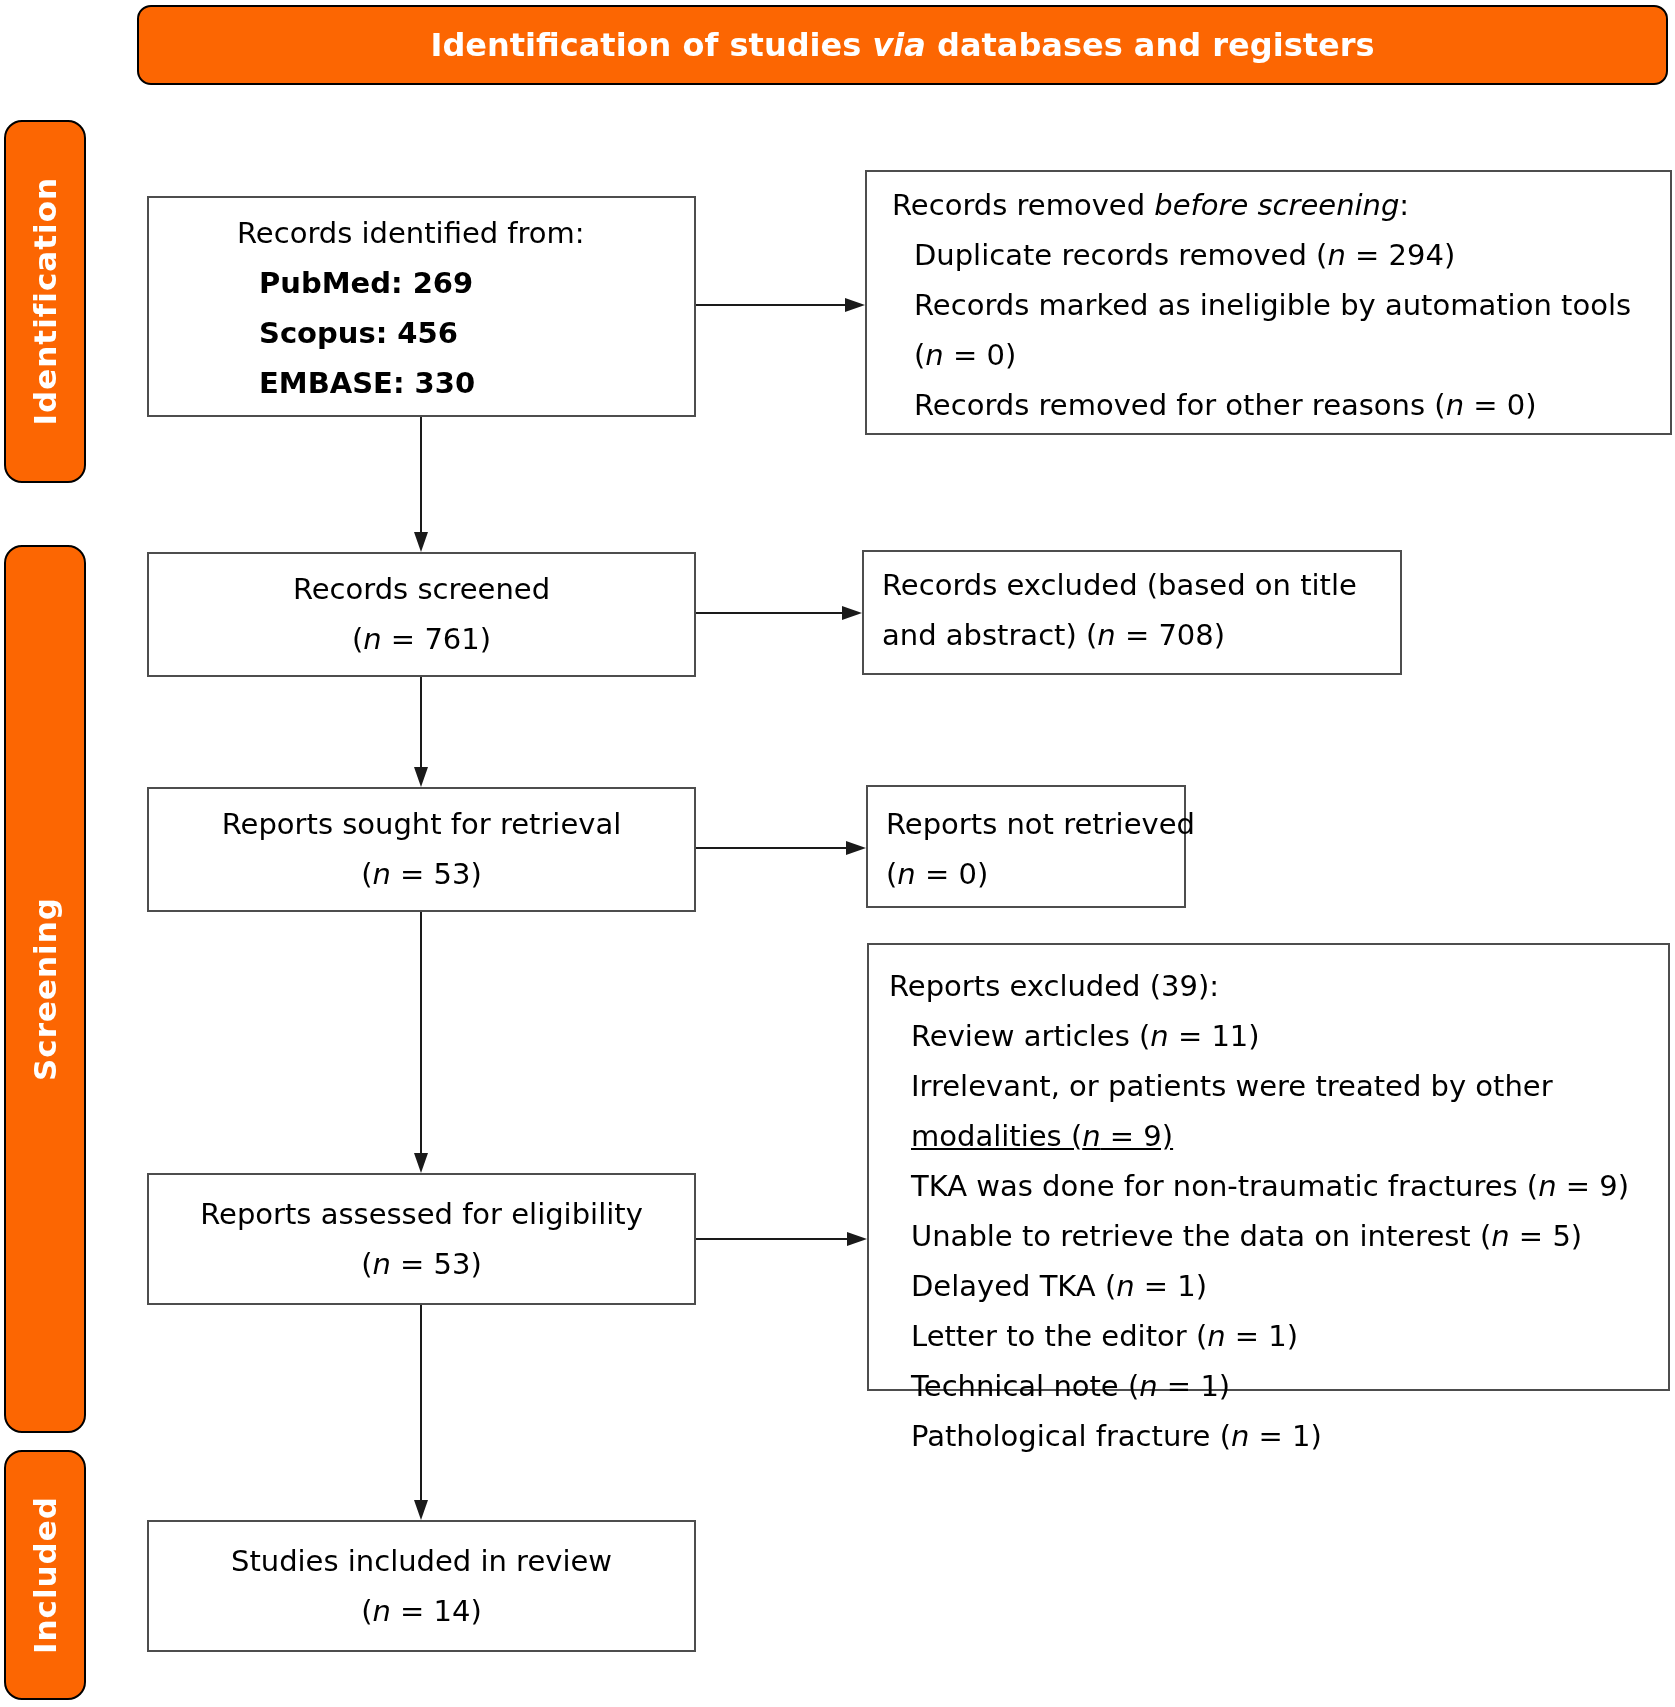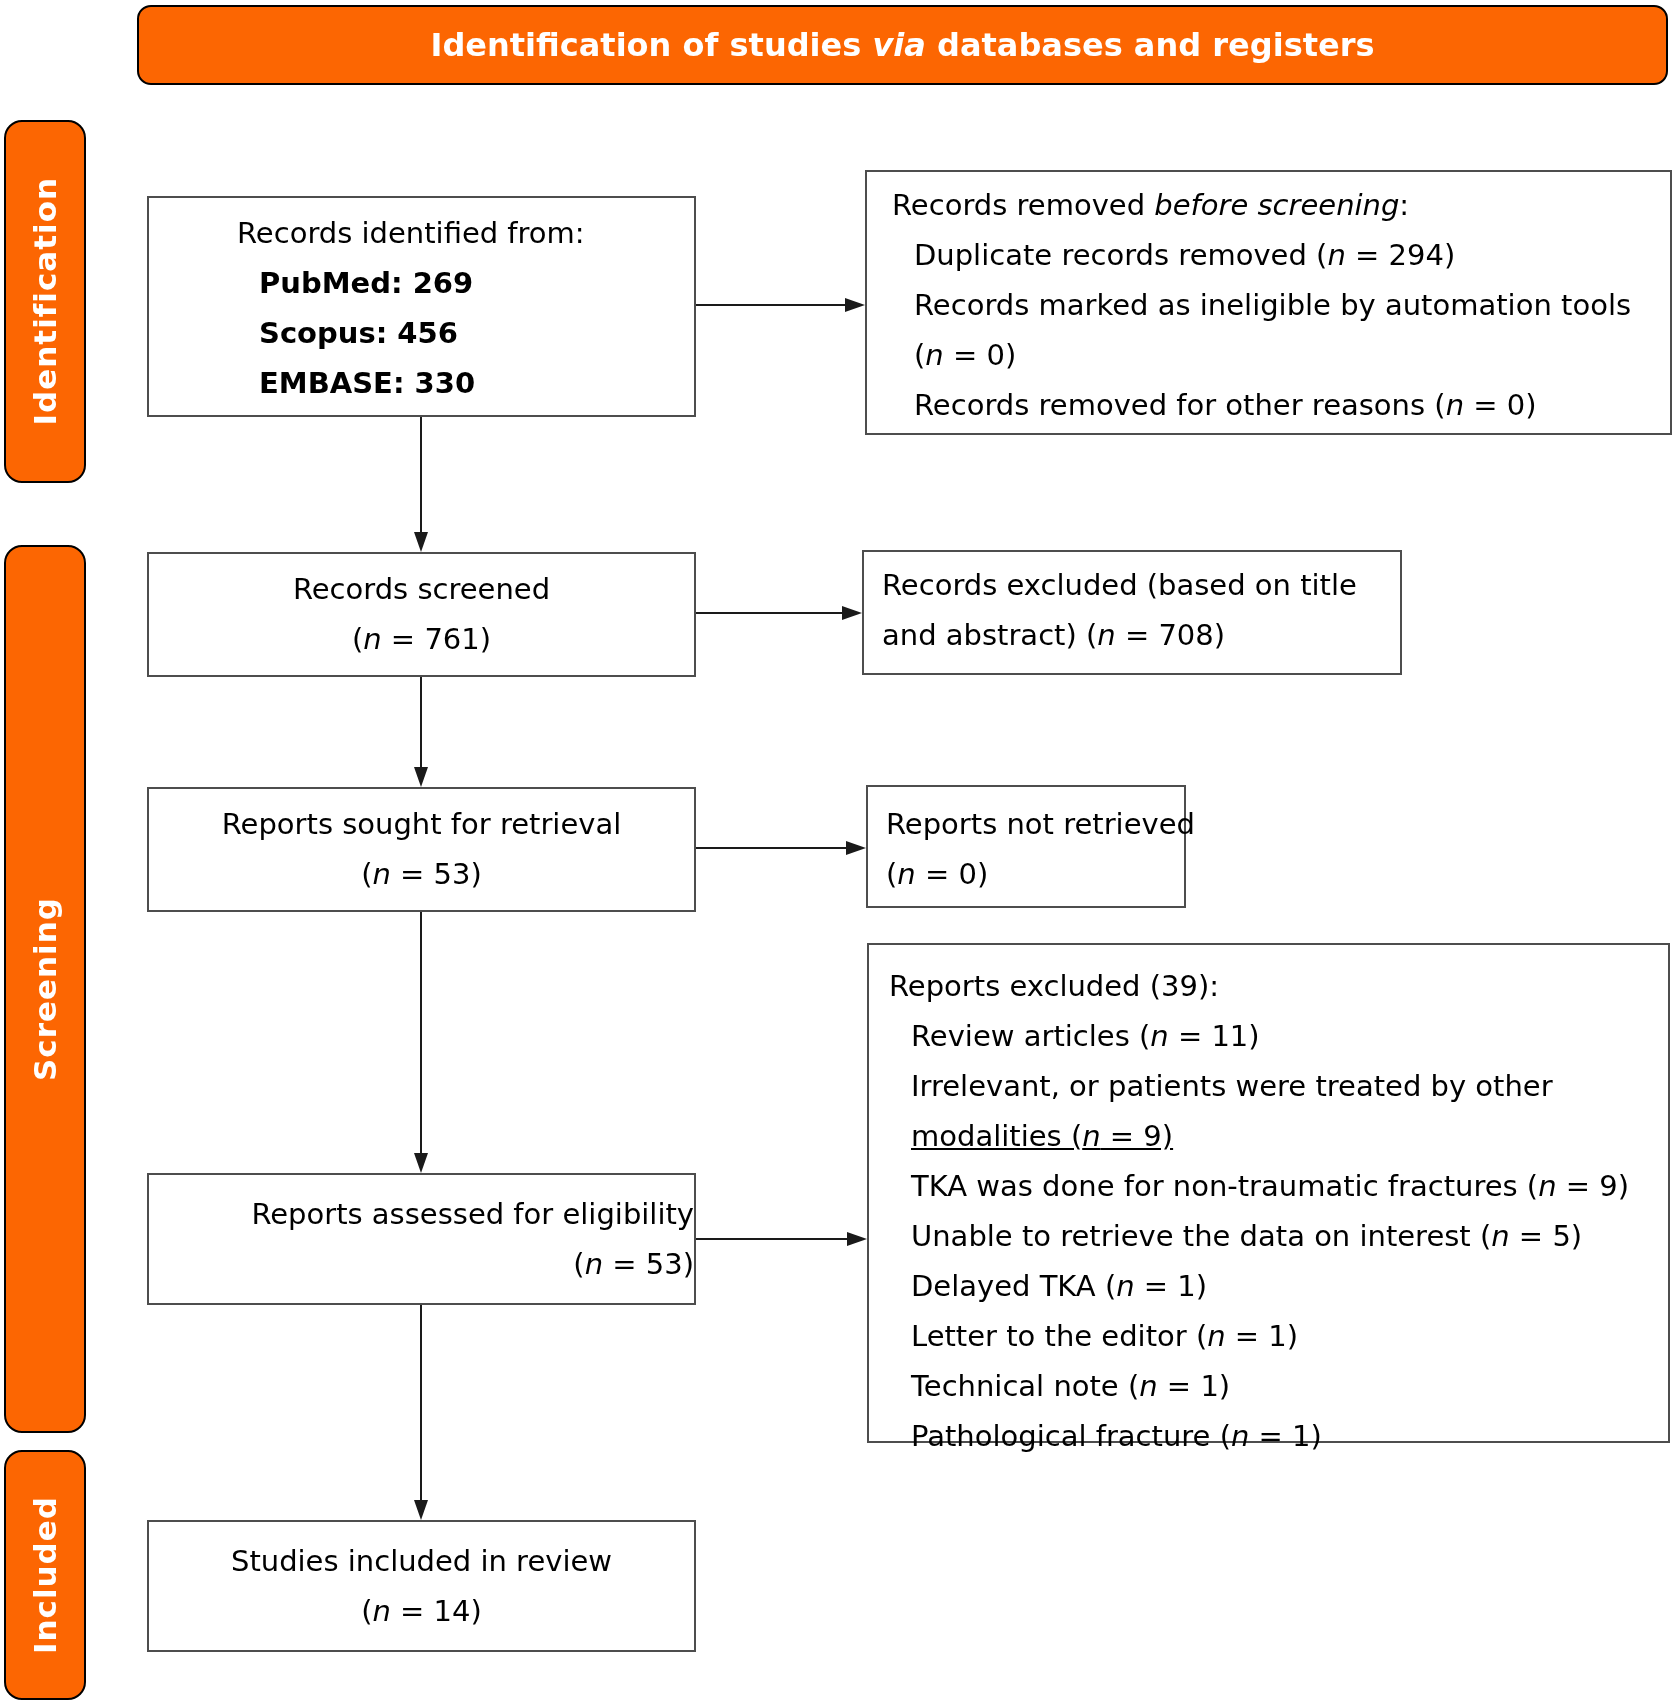--- a/index.html
+++ b/index.html
@@ -71,21 +71,21 @@
   <div class="fbox center" style="left:147px;top:552px;width:549px;height:125px;padding-top:10px;">
       <div class="line"><span>Records screened</span></div>
       <div class="line"><span>(</span><span class="i">n</span><span> = 761)</span></div>
     </div>
 
   <div class="fbox center" style="left:147px;top:787px;width:549px;height:125px;padding-top:10px;">
       <div class="line"><span>Reports sought for retrieval</span></div>
       <div class="line"><span>(</span><span class="i">n</span><span> = 53)</span></div>
     </div>
 
-  <div class="fbox center" style="left:147px;top:1173px;width:549px;height:132px;padding-top:14px;text-align:right;">
+  <div class="fbox center" style="left:147px;top:1173px;width:549px;height:132px;padding-top:14px;">
       <div class="line"><span>Reports assessed for eligibility</span></div>
       <div class="line"><span>(</span><span class="i">n</span><span> = 53)</span></div>
     </div>
 
   <div class="fbox center" style="left:147px;top:1520px;width:549px;height:132px;padding-top:14px;">
       <div class="line"><span>Studies included in review</span></div>
       <div class="line"><span>(</span><span class="i">n</span><span> = 14)</span></div>
     </div>
 
   <div class="fbox" style="left:865px;top:170px;width:807px;height:265px;padding:8px 0 0 25px;">
@@ -99,21 +99,21 @@
   <div class="fbox" style="left:862px;top:550px;width:540px;height:125px;padding:8px 0 0 18px;">
       <div class="line"><span>Records excluded (based on title</span></div>
       <div class="line"><span>and abstract) (</span><span class="i">n</span><span> = 708)</span></div>
     </div>
 
   <div class="fbox" style="left:866px;top:785px;width:320px;height:123px;padding:12px 0 0 18px;">
       <div class="line"><span>Reports not retrieved</span></div>
       <div class="line"><span>(</span><span class="i">n</span><span> = 0)</span></div>
     </div>
 
-  <div class="fbox" style="left:867px;top:943px;width:803px;height:500px;padding:16px 0 0 20px;">
+  <div class="fbox" style="left:867px;top:943px;width:803px;height:448px;padding:16px 0 0 20px;">
       <div class="line"><span>Reports excluded (39):</span></div>
       <div class="line" style="padding-left: 22px;"><span>Review articles (</span><span class="i">n</span><span> = 11)</span></div>
       <div class="line" style="padding-left: 22px;"><span>Irrelevant, or patients were treated by other</span></div>
       <div class="line" style="padding-left: 22px; text-decoration: underline;"><span>modalities (</span><span class="i">n</span><span> = 9)</span></div>
       <div class="line" style="padding-left: 22px;"><span>TKA was done for non-traumatic fractures (</span><span class="i">n</span><span> = 9)</span></div>
       <div class="line" style="padding-left: 22px;"><span>Unable to retrieve the data on interest (</span><span class="i">n</span><span> = 5)</span></div>
       <div class="line" style="padding-left: 22px;"><span>Delayed TKA (</span><span class="i">n</span><span> = 1)</span></div>
       <div class="line" style="padding-left: 22px;"><span>Letter to the editor (</span><span class="i">n</span><span> = 1)</span></div>
       <div class="line" style="padding-left: 22px;"><span>Technical note (</span><span class="i">n</span><span> = 1)</span></div>
       <div class="line" style="padding-left: 22px;"><span>Pathological fracture (</span><span class="i">n</span><span> = 1)</span></div>

